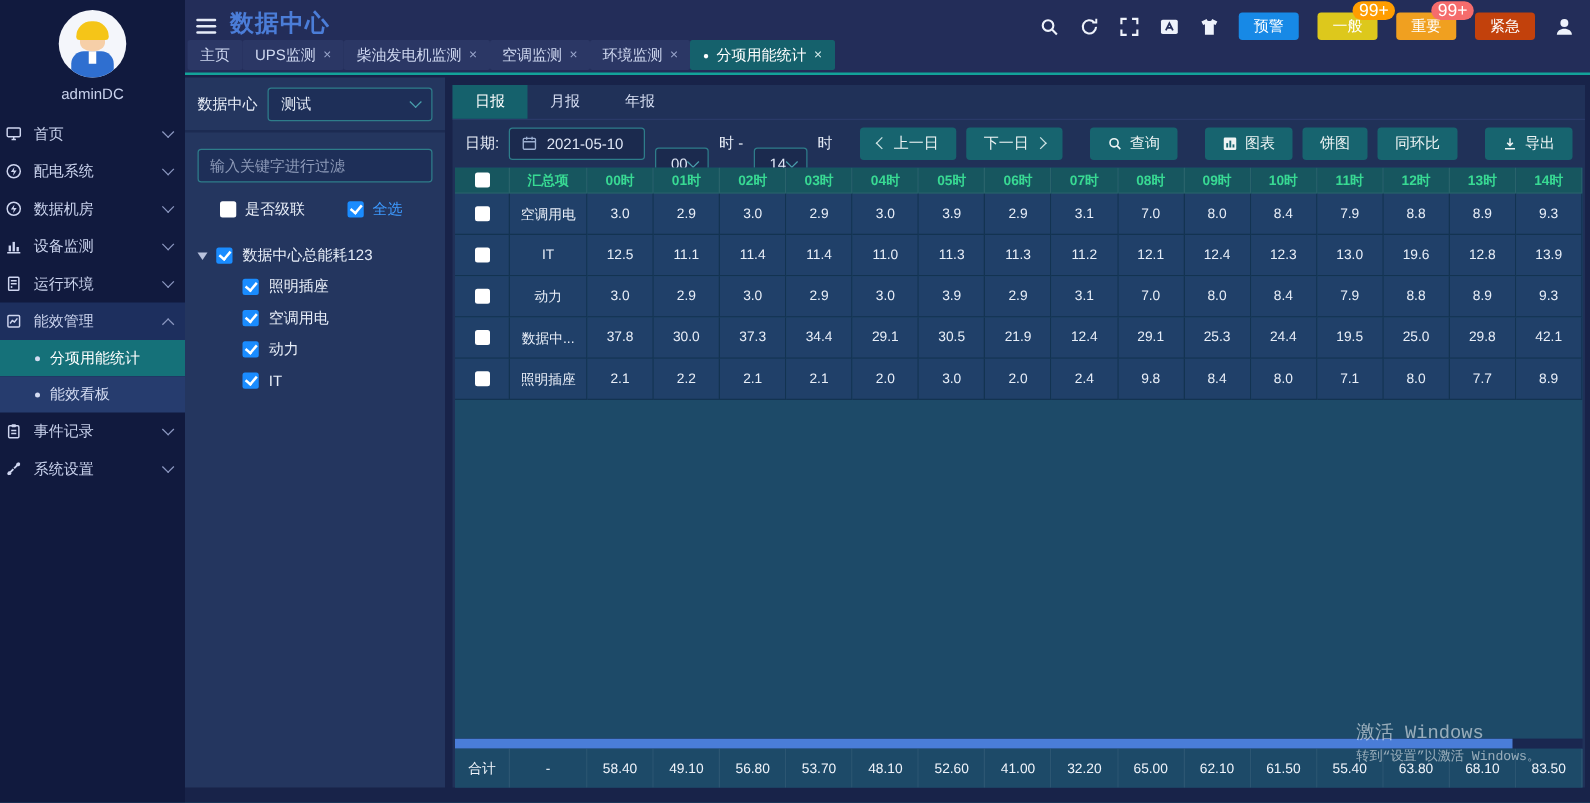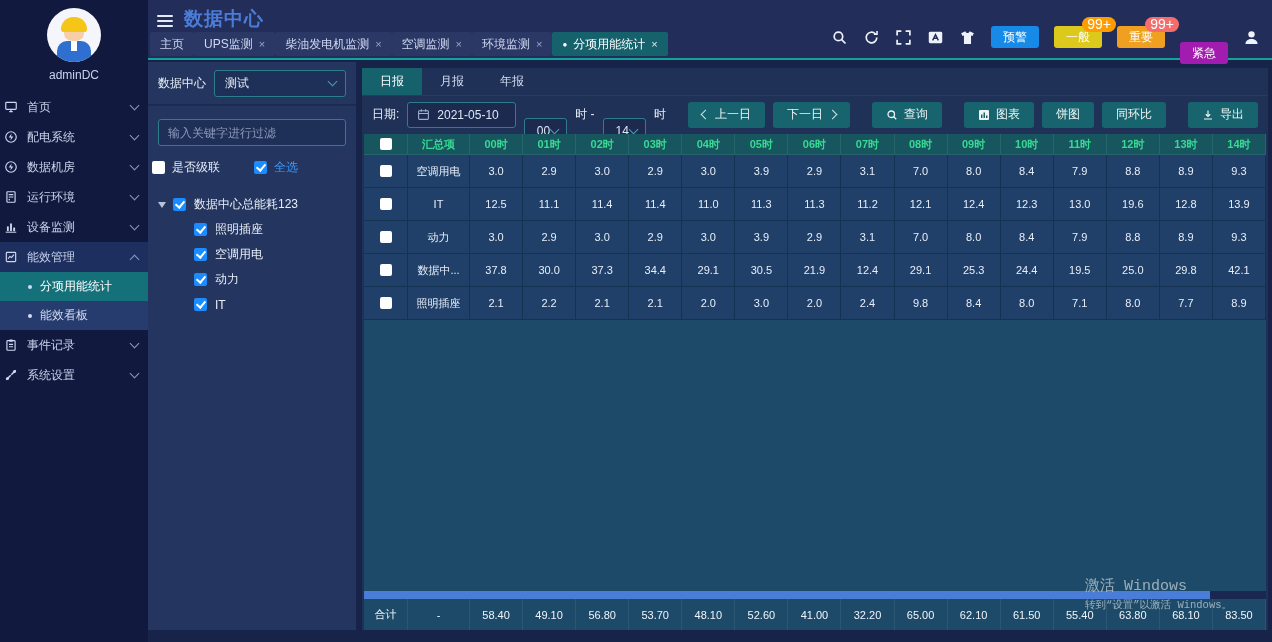--- a/index.html
+++ b/index.html
@@ -52,21 +52,21 @@
 
   
   #filter-panel { position:absolute; left:148px; top:62px; width:208px; height:568px; background:#24365f; z-index:3; }
   .fp-top { height:44px; display:flex; align-items:center; padding:0 10px; gap:8px; border-bottom:2px solid #1c2b52; }
   .fp-label { color:#e8eef8; white-space:nowrap; }
   .select-box { position:relative; flex:1; height:27px; border:1px solid #2e7d8a; border-radius:3px; background:#1e2f58; display:flex; align-items:center; padding:0 22px 0 10px; color:#e8eef8; cursor:pointer; }
   .select-box .chev { position:absolute; right:9px; border-color:#4aa0ad; }
   .fp-search { padding:13px 10px 9px; }
   .kw-input { width:100%; height:27px; border:1px solid #2e7d8a; border-radius:3px; background:#1e2f58; color:#e8eef8; padding:0 9px; font-size:12px; font-family:inherit; outline:none; }
   .kw-input::placeholder { color:#8d9ab8; }
-  .fp-checks { display:flex; align-items:center; padding:4px 4px 8px; }
+  .fp-checks { display:flex; align-items:center; padding:4px 28px 8px; }
   .cbx { width:13px; height:13px; border-radius:2px; background:#fff; flex:none; cursor:pointer; position:relative; }
   .cbx.blue { background:#1a8cff; }
   .cbx.blue::after { content:""; position:absolute; left:3.5px; top:1px; width:4px; height:7px; border-right:2px solid #fff; border-bottom:2px solid #fff; transform:rotate(40deg); }
   .fp-checks .lab { margin-left:7px; color:#e8eef8; }
   .fp-checks .sel-all { margin-left:34px; display:flex; align-items:center; }
   .fp-checks .sel-all .lab { color:#3d9aff; }
   #tree { padding:8px 10px; }
   .tree-row { display:flex; align-items:center; height:25px; color:#e8eef8; cursor:pointer; }
   .tree-row .caret { width:0; height:0; border-left:4.5px solid transparent; border-right:4.5px solid transparent; border-top:6px solid #b8c2dd; margin-right:7px; }
   .tree-row .cbx { margin-right:8px; }
@@ -145,41 +145,41 @@
           <svg viewBox="0 0 24 24" fill="none" stroke="currentColor" stroke-width="2">
             <circle cx="12" cy="12" r="9"></circle>
             <path d="M13 6l-5 7h4l-1 5 5-7h-4z" fill="currentColor" stroke="none"></path>
           </svg>
         </div>
         <div class="ni-label">数据机房</div>
         <div class="chev"></div>
       </div>
       <div class="nav-item">
         <div class="ni-icon">
-          <svg viewBox="0 0 24 24" fill="none" stroke="currentColor" stroke-width="2">
-            <rect x="5" y="3" width="14" height="18" rx="1.2"></rect>
-            <path d="M8 8h8M8 12h8"></path>
-            <circle cx="9" cy="16.5" r="1.3" fill="currentColor" stroke="none"></circle>
-          </svg>
-        </div>
-        <div class="ni-label">运行环境</div>
-        <div class="chev"></div>
-      </div>
-      <div class="nav-item">
-        <div class="ni-icon">
           <svg viewBox="0 0 24 24" fill="currentColor">
             <path d="M3 20h18v1.8H3z"></path>
             <rect x="5" y="11" width="3.2" height="8"></rect>
             <rect x="10.4" y="6" width="3.2" height="13"></rect>
             <rect x="15.8" y="13" width="3.2" height="6"></rect>
           </svg>
         </div>
         <div class="ni-label">设备监测</div>
         <div class="chev"></div>
       </div>
+      <div class="nav-item">
+        <div class="ni-icon">
+          <svg viewBox="0 0 24 24" fill="none" stroke="currentColor" stroke-width="2">
+            <rect x="5" y="3" width="14" height="18" rx="1.2"></rect>
+            <path d="M8 8h8M8 12h8"></path>
+            <circle cx="9" cy="16.5" r="1.3" fill="currentColor" stroke="none"></circle>
+          </svg>
+        </div>
+        <div class="ni-label">运行环境</div>
+        <div class="chev"></div>
+      </div>
       <div class="nav-item expanded">
         <div class="ni-icon">
           <svg viewBox="0 0 24 24" fill="none" stroke="currentColor" stroke-width="2">
             <rect x="4" y="4" width="16" height="16" rx="1.5"></rect>
             <path d="M7 15l3-4 3 2 4-5"></path>
           </svg>
         </div>
         <div class="ni-label">能效管理</div>
         <div class="chev up"></div>
       </div>
@@ -255,21 +255,21 @@
     </span>
     <span class="alarm-btn" style="background:#1789e6;">预警</span>
     <span class="alarm-btn" style="background:#ddc81c;">
       <span>一般</span>
       <span class="badge" style="background:#ff9d00;">99+</span>
     </span>
     <span class="alarm-btn" style="background:#f0a020;">
       <span>重要</span>
       <span class="badge" style="background:#f56c6c;">99+</span>
     </span>
-    <span class="alarm-btn" style="background:#a21caf;margin-top:32px;">紧急</span>
+    <span class="alarm-btn" style="background:#c2410c;">紧急</span>
     <span class="ticon">
       <svg viewBox="0 0 24 24" fill="currentColor">
           <circle cx="12" cy="7.5" r="4.5"></circle>
           <path d="M3.5 21c0-4.5 4-7 8.5-7s8.5 2.5 8.5 7z"></path>
         </svg>
     </span>
   </div>
 
   <div id="nav-tabs">
       <div class="ntab">

